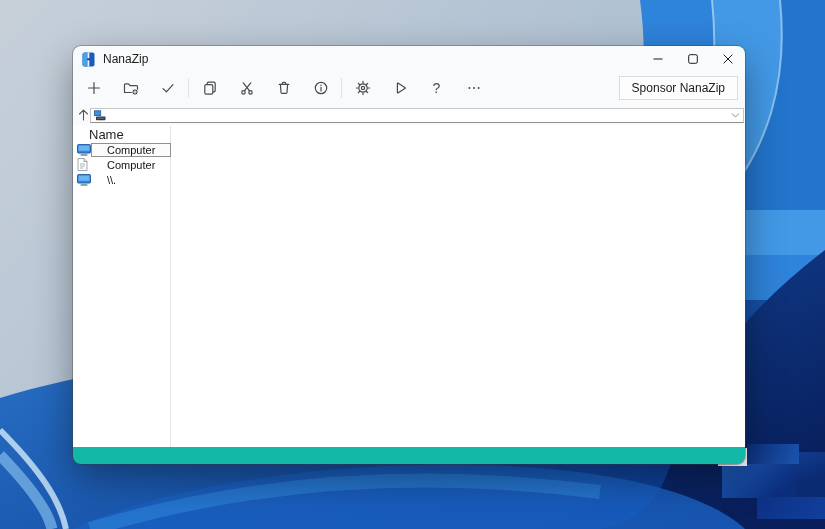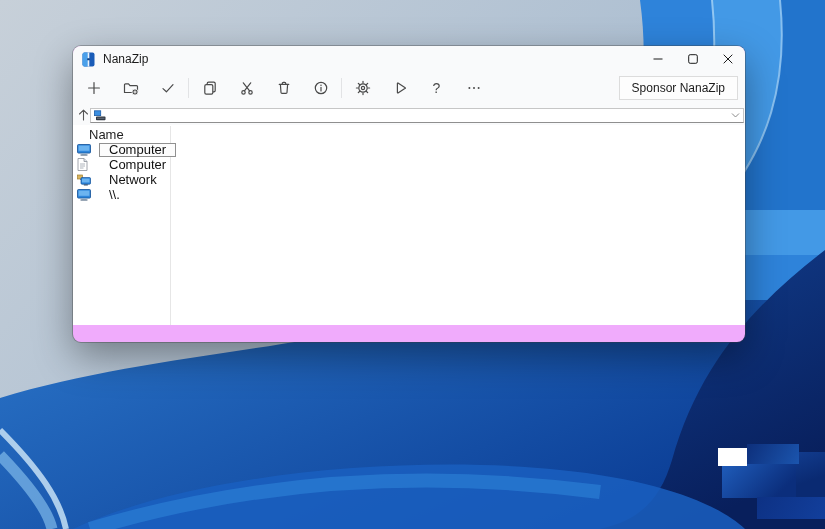--- a/index.html
+++ b/index.html
@@ -17,22 +17,22 @@
     background:linear-gradient(160deg,#16459c 0%,#0a2a72 70%); }
   #art-b { left:747px; top:444px; width:52px; height:20px;
     background:linear-gradient(120deg,#0d2f7b,#1b55ae); }
   #art-c { left:722px; top:464px; width:74px; height:34px;
     background:linear-gradient(135deg,#1f5cba 0%,#0b2e7c 80%); }
   #art-e { left:757px; top:497px; width:68px; height:22px;
     background:linear-gradient(120deg,#0d3184,#123f9c); }
   #art-a { left:718px; top:448px; width:29px; height:18px; background:#ffffff; }
 
   
-  #win { position:absolute; left:73px; top:46px; width:672px; height:296px;
-    background:#f0abfc; border-radius:8px;
+  #win { position:absolute; left:73px; top:46px; width:672px; height:418px;
+    background:#14b8a6; border-radius:8px;
     box-shadow:0 0 0 1px rgba(60,60,60,.35), 0 14px 38px rgba(0,0,0,.38);
     overflow:hidden; }
   #chrome { position:absolute; left:0; top:0; right:0; height:79px;
     background:#f9fafb; }
 
   
   #titlebar { position:absolute; left:0; top:0; right:0; height:26px;
     display:flex; align-items:center; }
   #app-icon { margin-left:9px; width:13px; height:15px; display:block; }
   #title-text { margin-left:8px; font-size:12px; color:#1b1b1b; }
@@ -65,22 +65,22 @@
   
   #list-area { position:absolute; left:0; top:79px; right:0; bottom:17px;
     background:#ffffff; }
   #col-line { position:absolute; left:97px; top:1px; bottom:0; width:1px;
     background:#e6e6e6; }
   #col-header { position:absolute; left:16px; top:2px; height:14px;
     font-size:13px; color:#1f1f1f; }
   #rows { position:absolute; left:0; top:17px; right:0; }
   .row { height:15px; display:flex; align-items:center; }
   .row-icon { margin-left:4px; width:14px; display:flex; align-items:center; }
-  .row-label { font-size:13px; color:#111; padding:0 9px; line-height:12px;
-    border:1px solid transparent;margin-left:8px; }
+  .row-label { font-size:11px; color:#111; padding:0 15px; line-height:12px;
+    border:1px solid transparent; }
   .row-label.focused { border:1px solid #909090; background:#fcfcfc; }
 
   
   #status-bar { position:absolute; left:0; right:0; bottom:0; height:17px;
     background:#eff1f2; border-top:1px solid #e0e0e0; font-size:11px;
     color:#222; }
   .st-div { position:absolute; top:1px; bottom:1px; width:1px; background:#dadada; }
   #st-text { position:absolute; left:2px; top:2px; }
   #st-cell-right { position:absolute; left:252px; right:27px; top:0; bottom:0;
     background:#f4f5f6; }
@@ -282,32 +282,20 @@
               <line x1="3" y1="6" x2="8" y2="6" stroke="#9aa1ab" stroke-width="0.8"></line>
               <line x1="3" y1="8" x2="8" y2="8" stroke="#9aa1ab" stroke-width="0.8"></line>
               <line x1="3" y1="10" x2="6.5" y2="10" stroke="#9aa1ab" stroke-width="0.8"></line>
             </svg>
           </span>
           <span class="row-label">Computer</span>
         </div>
         <div class="row">
           <span class="row-icon">
             <svg width="14" height="12" viewBox="0 0 14 12">
-              <rect x="0.5" y="1" width="5" height="4" fill="#d9b45e" stroke="#a07f2f" stroke-width="0.7"></rect>
-              <line x1="3" y1="5" x2="5.5" y2="7.2" stroke="#5a7d9e" stroke-width="0.9"></line>
-              <rect x="4" y="3.6" width="9.5" height="6.6" rx="1" fill="#2f86db" stroke="#0f4e96" stroke-width="0.7"></rect>
-              <rect x="5" y="4.6" width="7.5" height="3.8" fill="#6cb4f0"></rect>
-              <rect x="6.8" y="10.3" width="4" height="1.2" fill="#35506e"></rect>
-            </svg>
-          </span>
-          <span class="row-label">Network</span>
-        </div>
-        <div class="row">
-          <span class="row-icon">
-            <svg width="14" height="12" viewBox="0 0 14 12">
               <rect x="0.5" y="0.5" width="13" height="8.6" rx="1" fill="#2f86db" stroke="#0f4e96" stroke-width="0.8"></rect>
               <rect x="1.6" y="1.6" width="10.8" height="5.2" fill="#6cb4f0"></rect>
               <rect x="5" y="9.3" width="4" height="1" fill="#8fb0cf"></rect>
               <rect x="3.4" y="10.4" width="7.2" height="1.1" rx="0.4" fill="#35506e"></rect>
             </svg>
           </span>
           <span class="row-label">\\.</span>
         </div>
       </div>
     </div>

